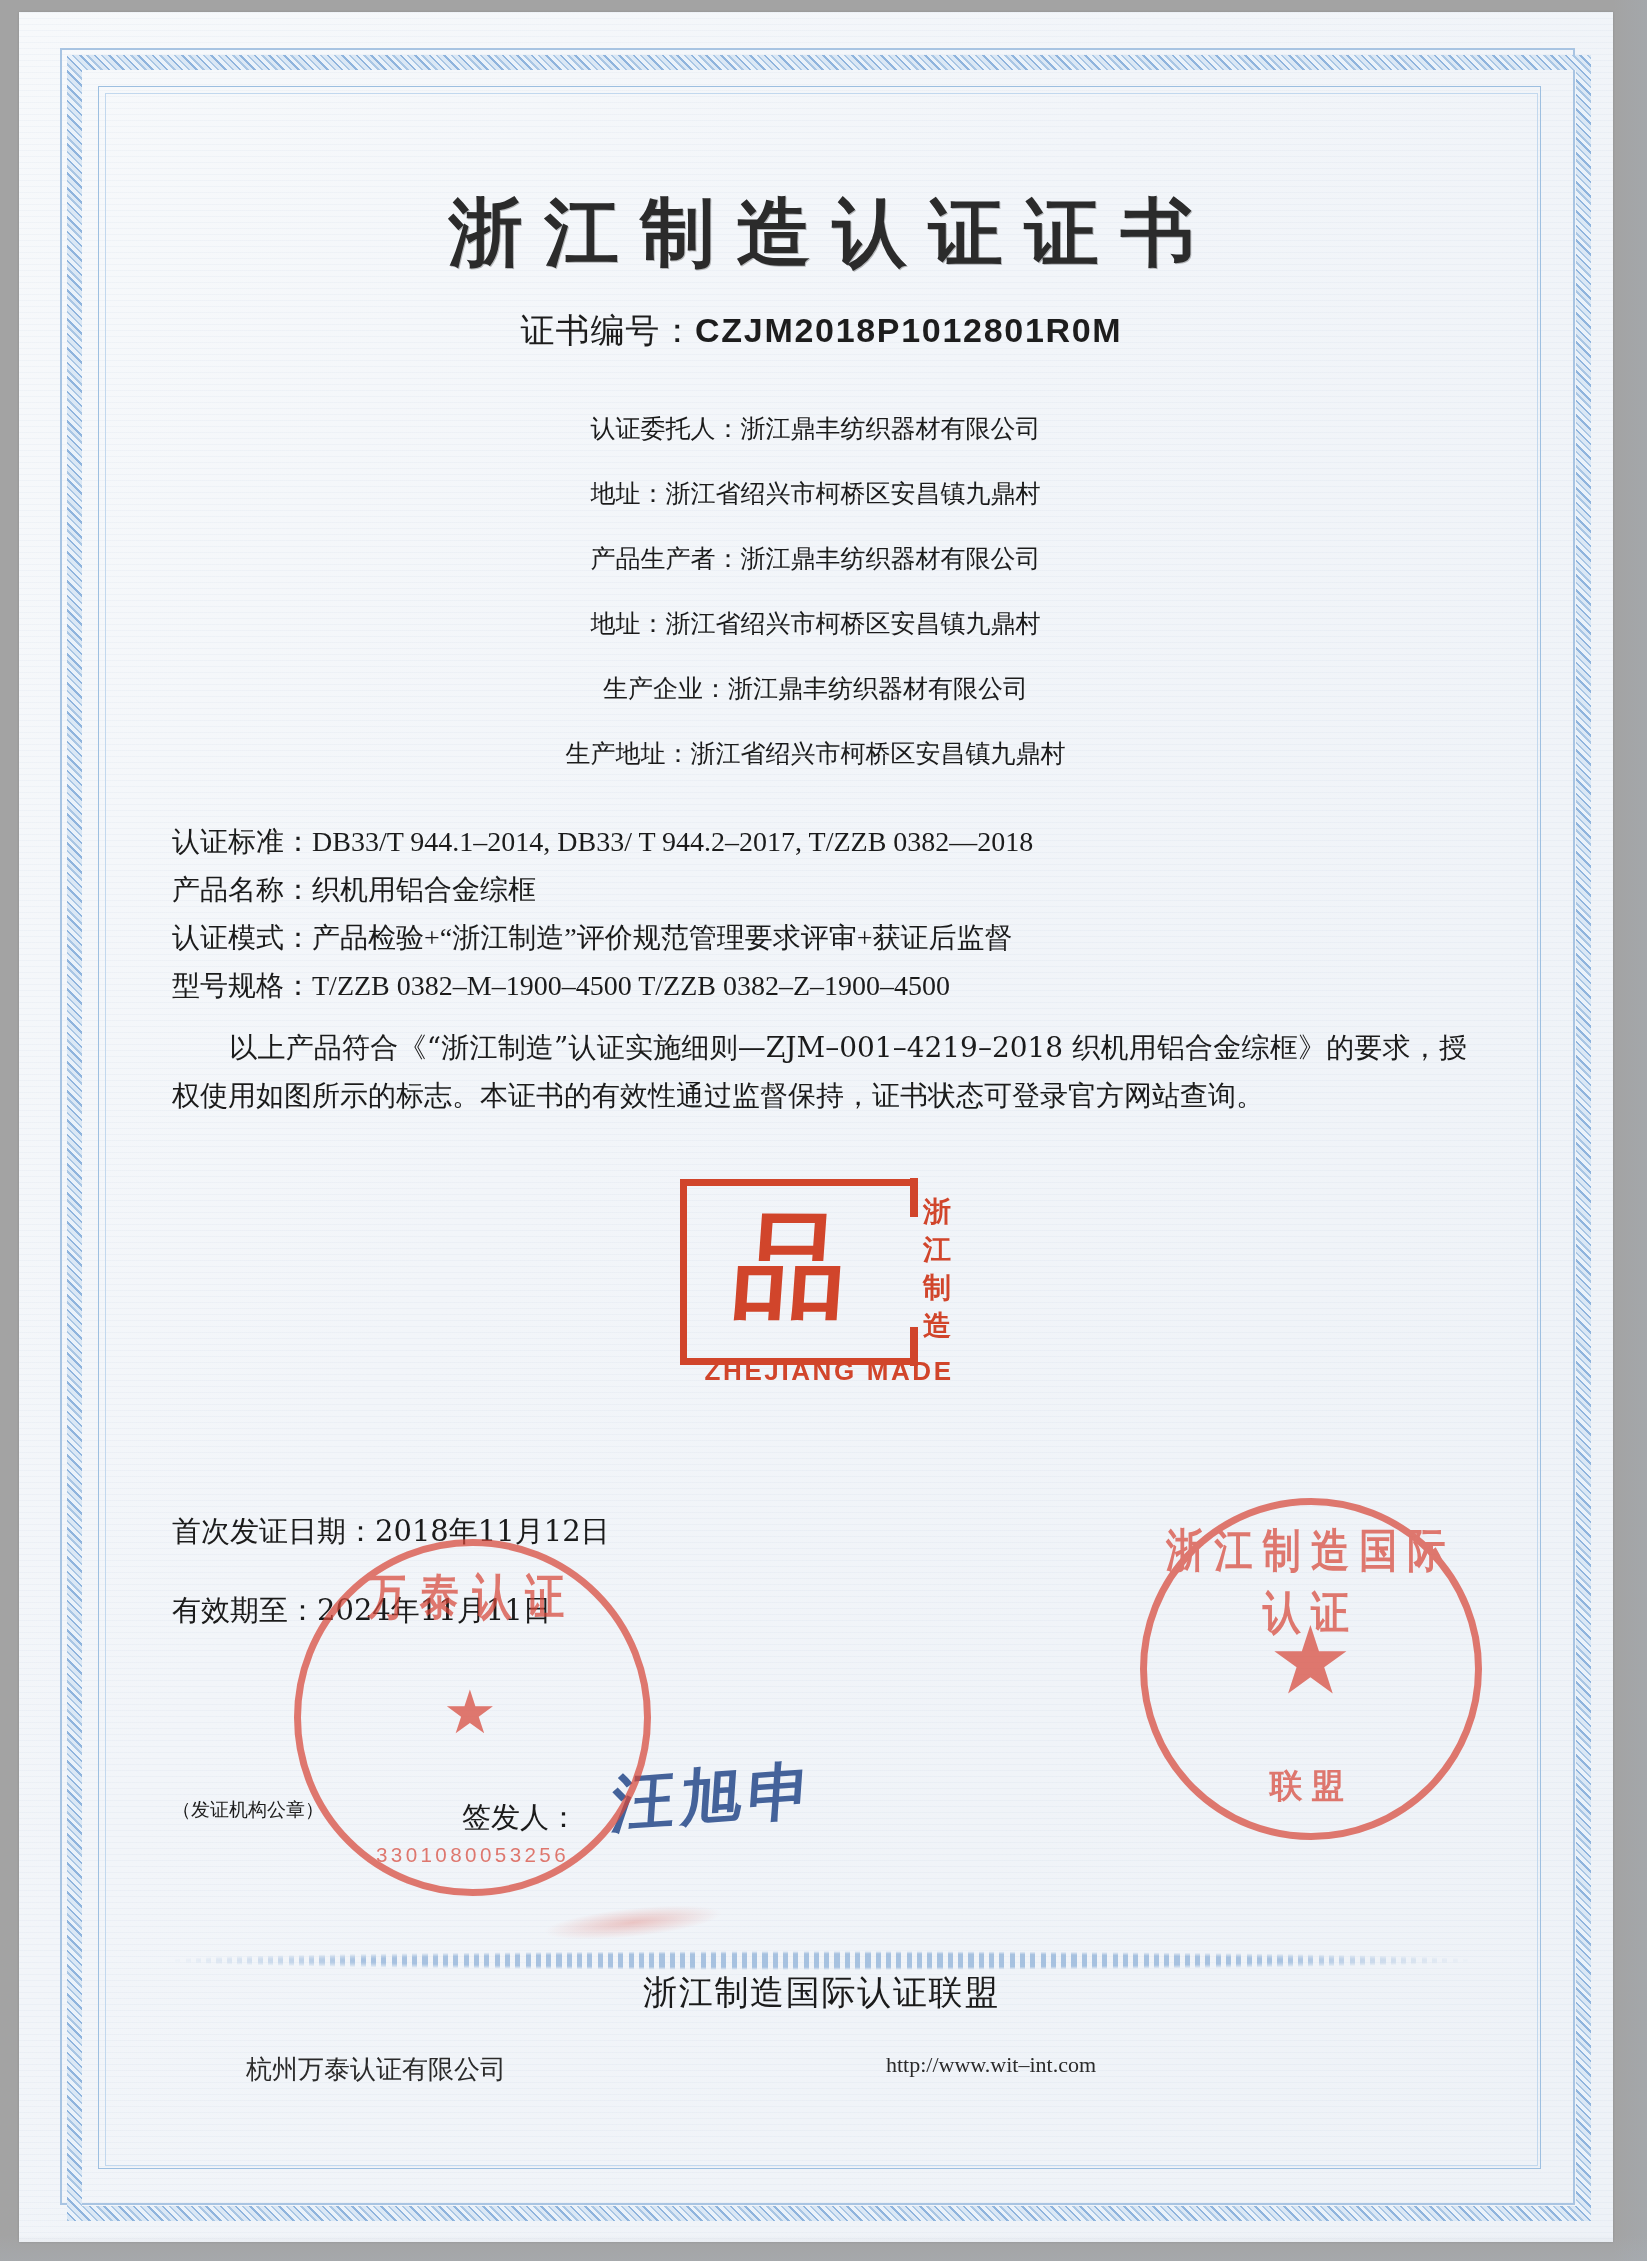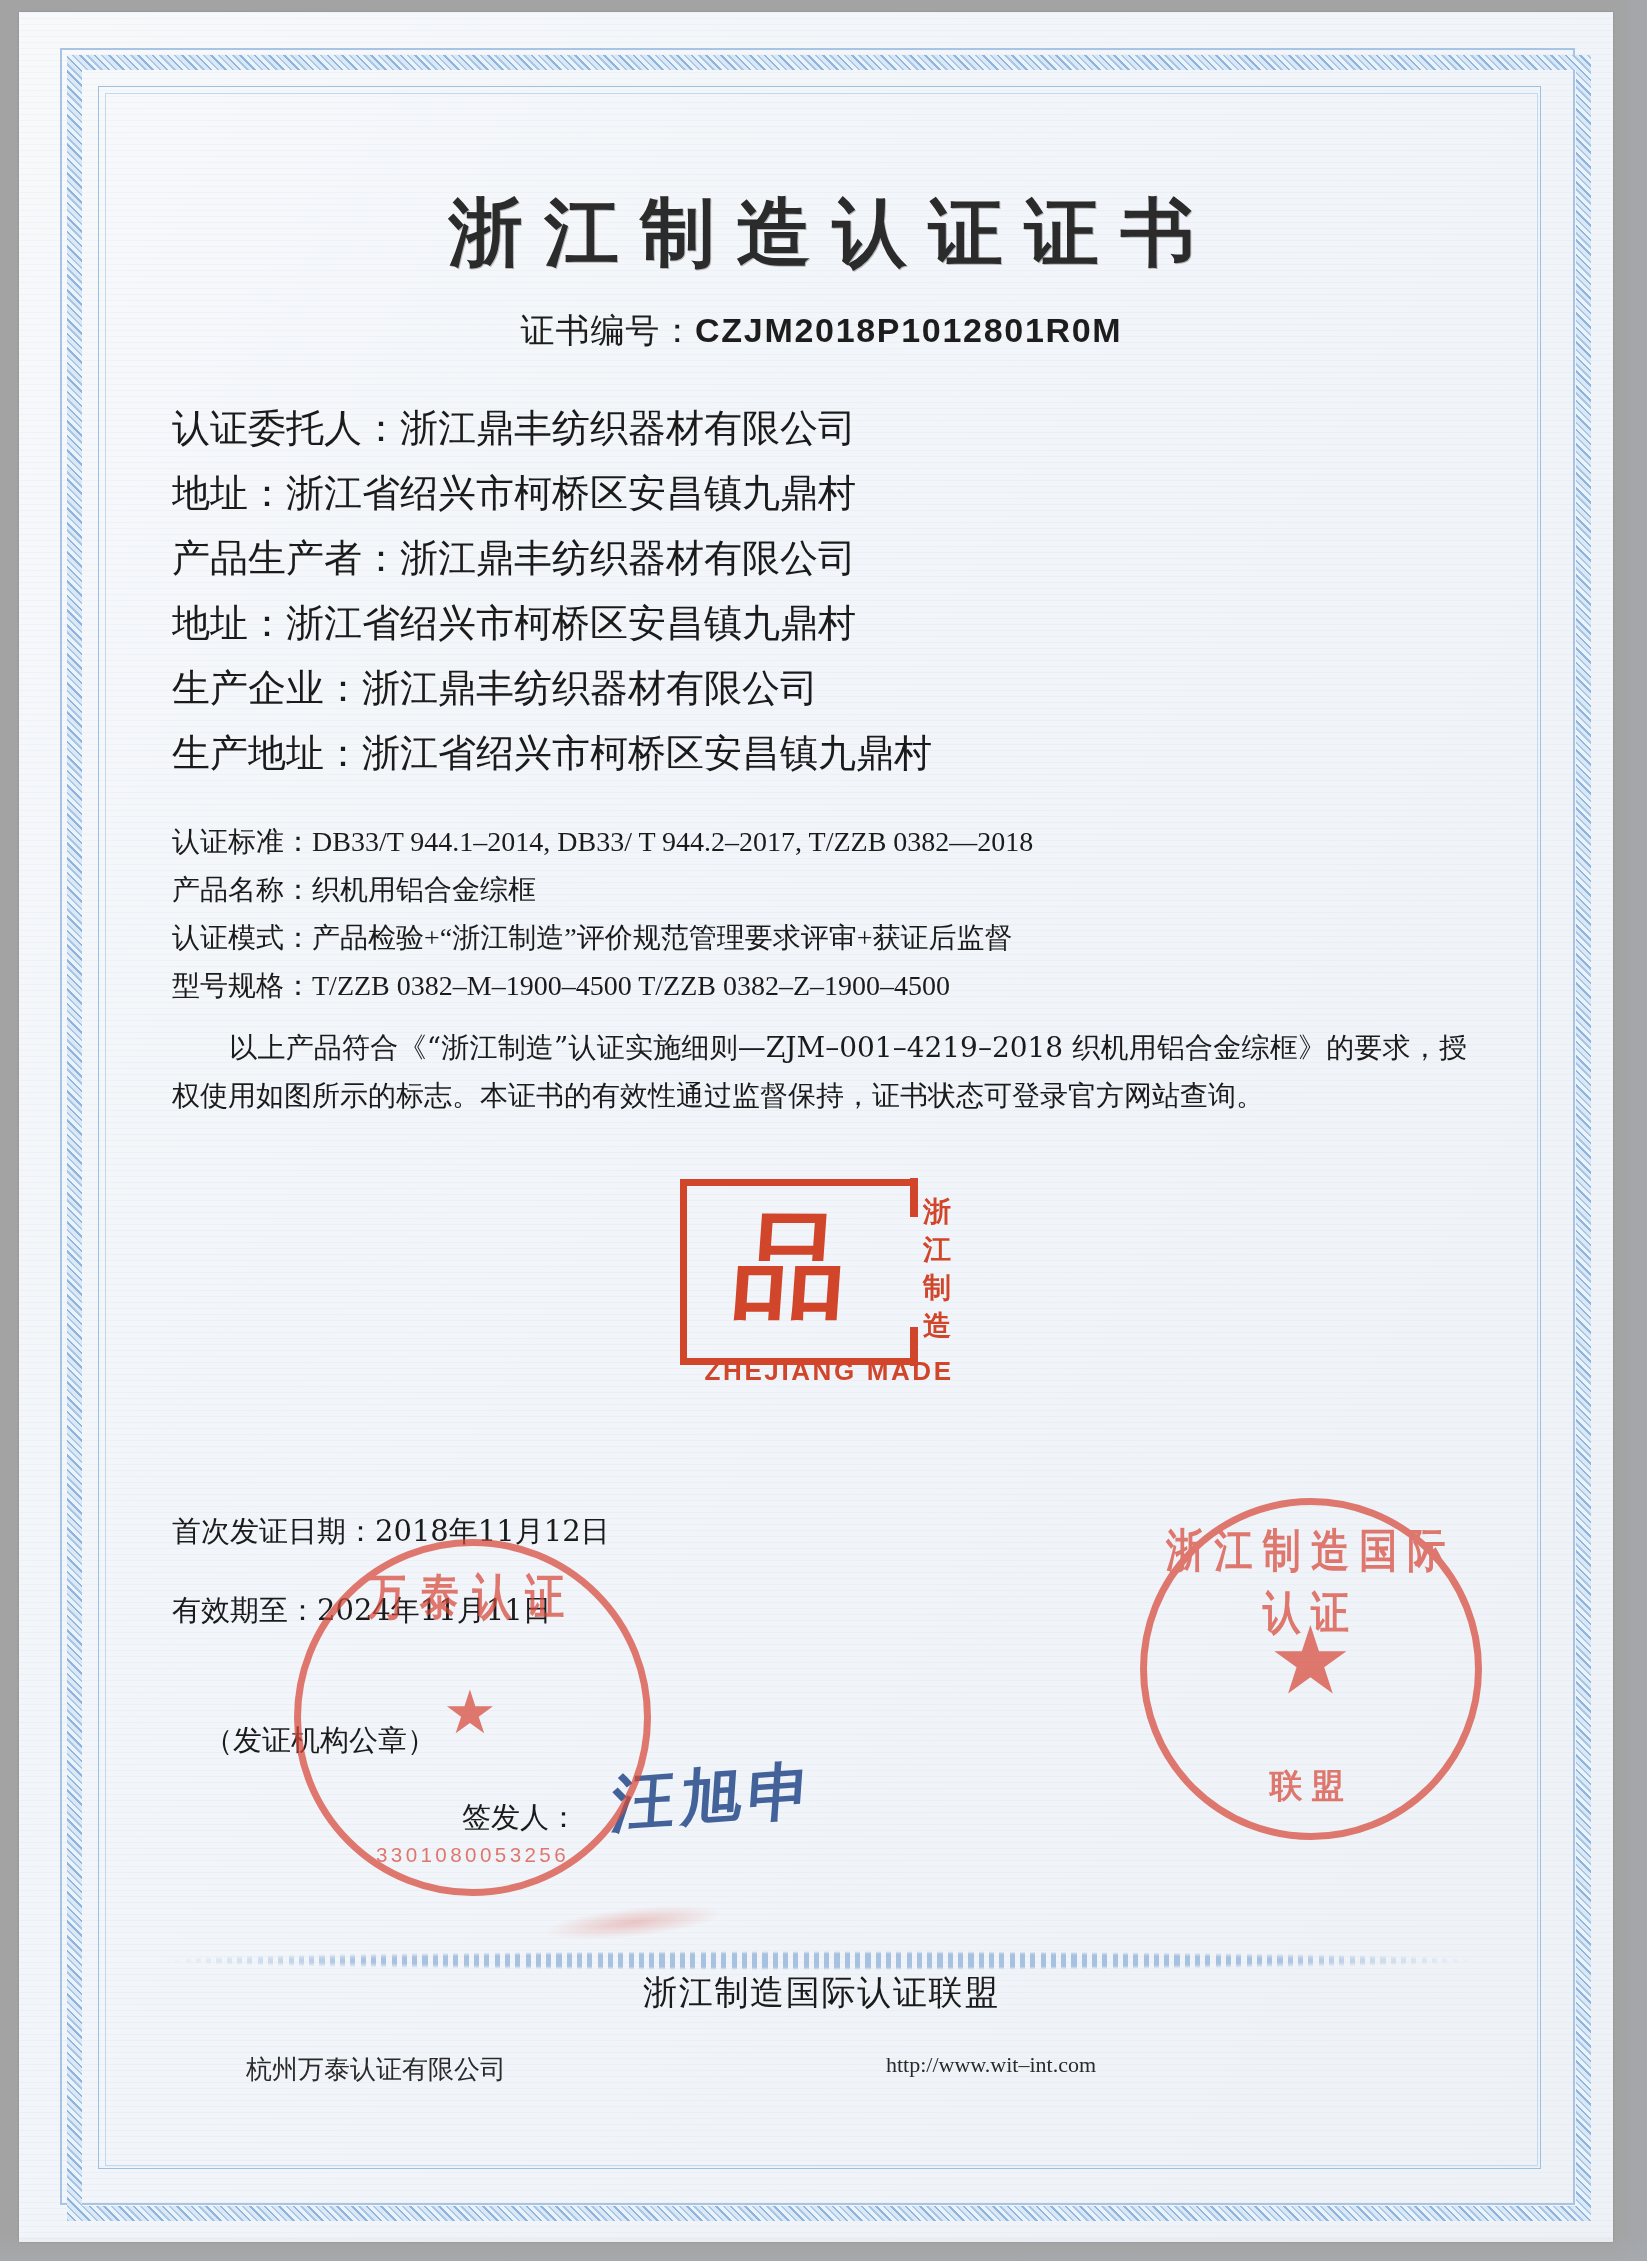--- a/index.html
+++ b/index.html
@@ -141,24 +141,25 @@
     letter-spacing: 1.7px;
   }
 
   .fields {
     position: absolute;
     left: 41px;
     top: 281px;
     width: 1287px;
   }
   .field-row {
-    font-size: 38px;
+    font-size: 25px;
     line-height: 65px;
     color: #1b1b1b;
     white-space: nowrap;
+    text-align: center;
   }
   .field-row .label { font-family: "DejaVu Serif", serif; }
   .field-row .value { font-family: "DejaVu Serif", serif; }
 
   .specs {
     position: absolute;
     left: 41px;
     top: 703px;
     width: 1304px;
   }
@@ -263,25 +264,24 @@
   .date-row {
     font-size: 29px;
     line-height: 79px;
     color: #1b1b1b;
     font-family: "DejaVu Serif", serif;
     white-space: nowrap;
   }
   .seal-note {
     position: absolute;
     left: 41px;
-    top: 1606px;
-    font-size: 29px;
-    color: #1b1b1b;
-    font-family: "DejaVu Serif", serif;
-    margin-left: 32px;
+    top: 1682px;
+    font-size: 19px;
+    color: #1b1b1b;
+    font-family: "DejaVu Serif", serif;
   }
   .signer {
     position: absolute;
     left: 331px;
     top: 1683px;
     font-size: 29px;
     color: #1b1b1b;
     font-family: Liberation Mono, monospace;
   }
   .signature {

